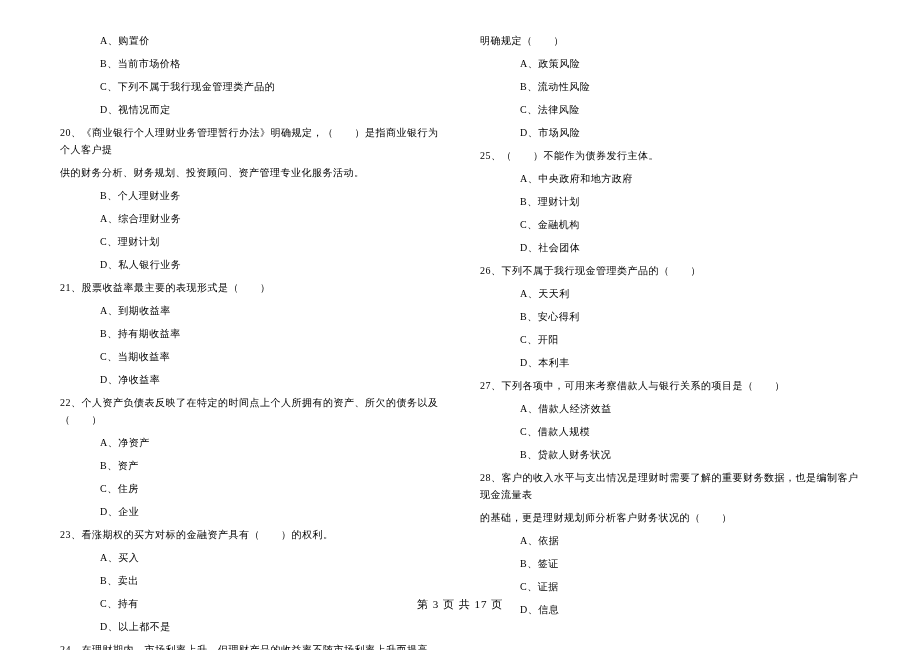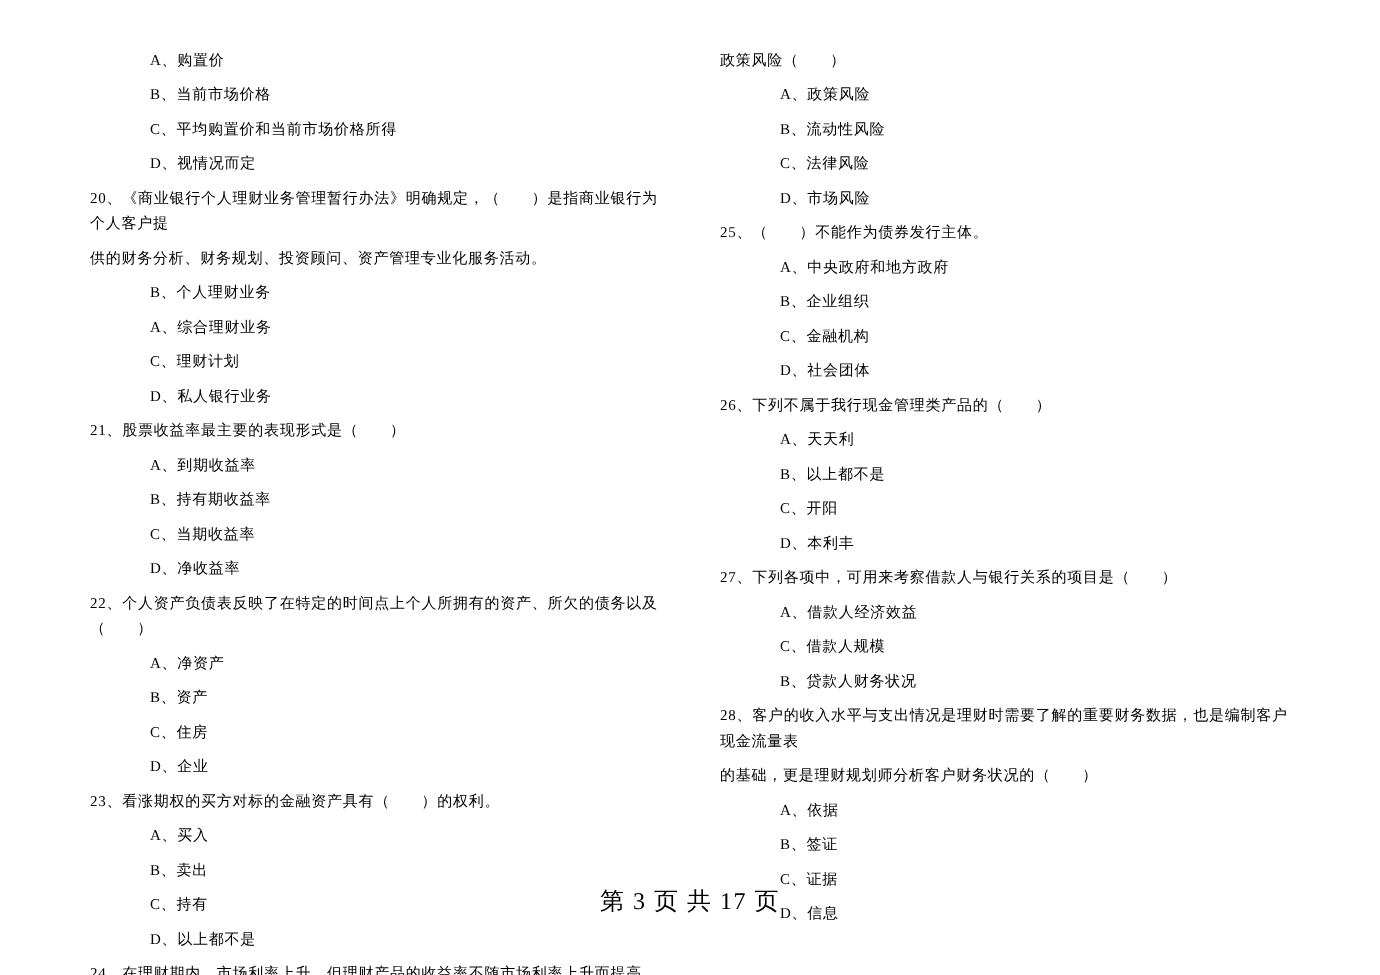--- a/index.html
+++ b/index.html
@@ -40,35 +40,35 @@
   .option {
     margin: 0 0 6px 40px;
     line-height: 1.7;
     letter-spacing: 0.5px;
   }
   .footer {
     position: absolute;
     bottom: 12px;
     width: 100%;
     text-align: center;
-    font-size: 16px;
+    font-size: 11px;
     letter-spacing: 1px;
     margin-top: 38px;
   }
 </style>
 </head>
 <body>
 
 <div class="page">
   <div class="columns">
 
     <div class="col left">
       <p class="option">A、购置价</p>
       <p class="option">B、当前市场价格</p>
-      <p class="option">C、平均购置价和当前市场价格所得</p>
+      <p class="option">C、下列不属于我行现金管理类产品的</p>
       <p class="option">D、视情况而定</p>
 
       <p class="qline">20、《商业银行个人理财业务管理暂行办法》明确规定，（　　）是指商业银行为个人客户提</p>
       <p class="qline">供的财务分析、财务规划、投资顾问、资产管理专业化服务活动。</p>
       <p class="option">B、个人理财业务</p>
       <p class="option">A、综合理财业务</p>
       <p class="option">C、理财计划</p>
       <p class="option">D、私人银行业务</p>
 
       <p class="qline">21、股票收益率最主要的表现形式是（　　）</p>
@@ -86,35 +86,35 @@
       <p class="qline">23、看涨期权的买方对标的金融资产具有（　　）的权利。</p>
       <p class="option">A、买入</p>
       <p class="option">B、卖出</p>
       <p class="option">C、持有</p>
       <p class="option">D、以上都不是</p>
 
       <p class="qline">24、在理财期内，市场利率上升，但理财产品的收益率不随市场利率上升而提高，这是理财产</p>
     </div>
 
     <div class="col right">
-      <p class="qline">政策风险（　　）</p>
+      <p class="qline">明确规定（　　）</p>
       <p class="option">A、政策风险</p>
       <p class="option">B、流动性风险</p>
       <p class="option">C、法律风险</p>
       <p class="option">D、市场风险</p>
 
       <p class="qline">25、（　　）不能作为债券发行主体。</p>
       <p class="option">A、中央政府和地方政府</p>
-      <p class="option">B、企业组织</p>
+      <p class="option">B、理财计划</p>
       <p class="option">C、金融机构</p>
       <p class="option">D、社会团体</p>
 
       <p class="qline">26、下列不属于我行现金管理类产品的（　　）</p>
       <p class="option">A、天天利</p>
-      <p class="option">B、以上都不是</p>
+      <p class="option">B、安心得利</p>
       <p class="option">C、开阳</p>
       <p class="option">D、本利丰</p>
 
       <p class="qline">27、下列各项中，可用来考察借款人与银行关系的项目是（　　）</p>
       <p class="option">A、借款人经济效益</p>
       <p class="option">C、借款人规模</p>
       <p class="option">B、贷款人财务状况</p>
 
       <p class="qline">28、客户的收入水平与支出情况是理财时需要了解的重要财务数据，也是编制客户现金流量表</p>
       <p class="qline">的基础，更是理财规划师分析客户财务状况的（　　）</p>

